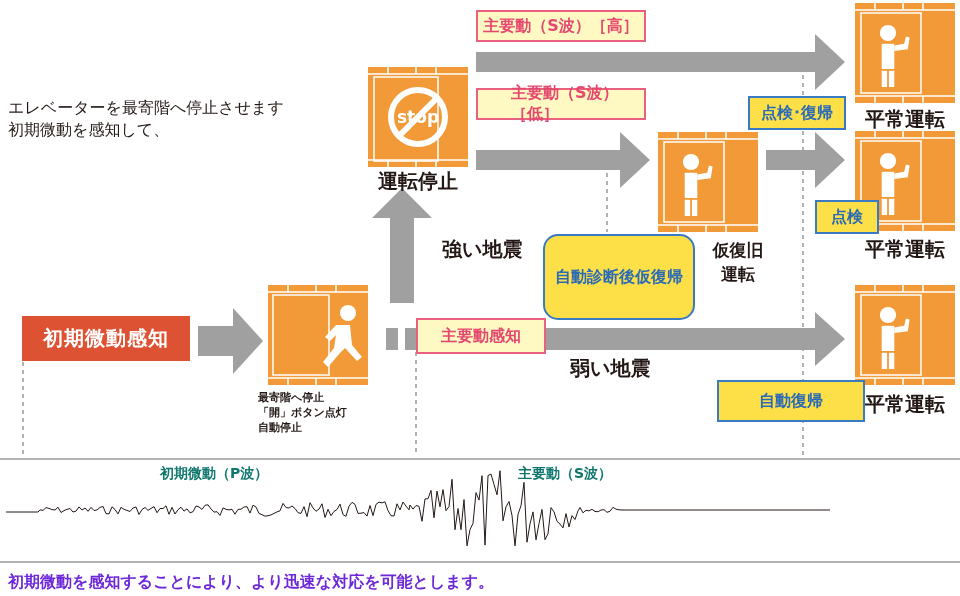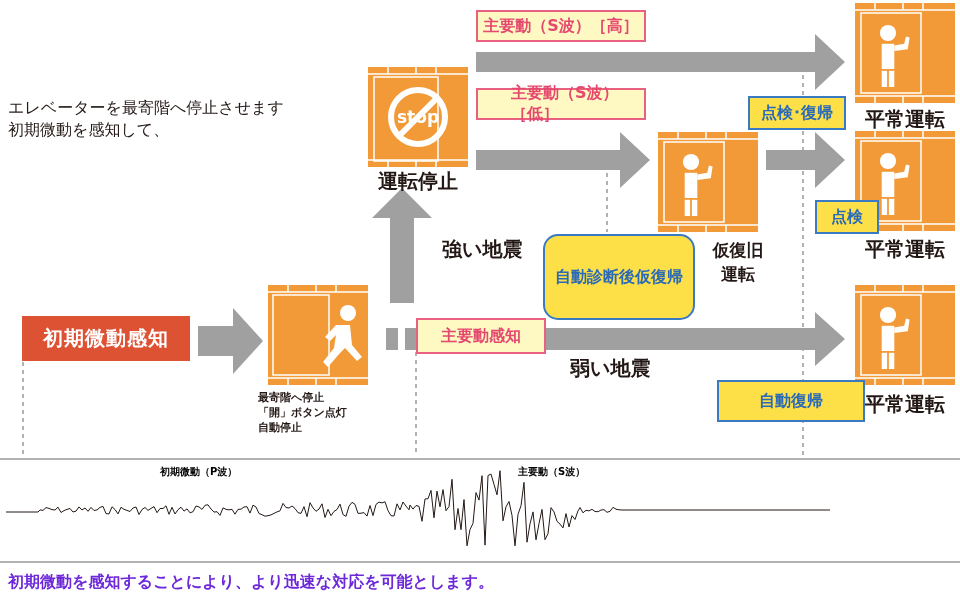--- a/index.html
+++ b/index.html
@@ -4,21 +4,21 @@
 <style>
   html,body{margin:0;padding:0;background:#fff;}
   body{width:960px;height:596px;position:relative;overflow:hidden;font-family:"DejaVu Sans",sans-serif;color:#231815;}
   .abs{position:absolute;}
   .intro{left:8px;top:97px;font-size:16px;line-height:22px;font-weight:normal;color:#231815;}
   .red-box{left:22px;top:316px;width:168px;height:45px;background:#dc5233;color:#fff;font-size:20px;font-weight:bold;display:flex;align-items:center;justify-content:center;letter-spacing:1px;}
   .pink-box{border:2px solid #e86180;color:#e5486f;background:#fef9c3;font-weight:bold;font-size:16px;display:flex;align-items:center;justify-content:center;box-sizing:border-box;}
   .blue-box{border:2px solid #3a7ac2;color:#2a6ab7;background:#fde047;font-weight:bold;font-size:16px;display:flex;align-items:center;justify-content:center;box-sizing:border-box;text-align:center;line-height:22px;}
   .lbl{font-weight:bold;font-size:20px;text-align:center;color:#231815;}
   .lbl-sm{font-weight:bold;font-size:11px;text-align:left;line-height:15px;color:#231815;}
-  .wave-title{font-weight:bold;font-size:10px;color:#000000;}
+  .wave-title{font-weight:bold;font-size:14px;color:#0f766e;}
   .footer{left:8px;top:572px;font-size:16px;font-weight:bold;color:#6d28d9;text-align:center;}
   svg{position:absolute;left:0;top:0;}
 </style>
 </head>
 <body>
 
 <svg width="960" height="596" viewBox="0 0 960 596">
   <defs>
     <g id="elev-base">
       <rect x="0" y="0" width="100" height="100" fill="#f29a38"></rect>

